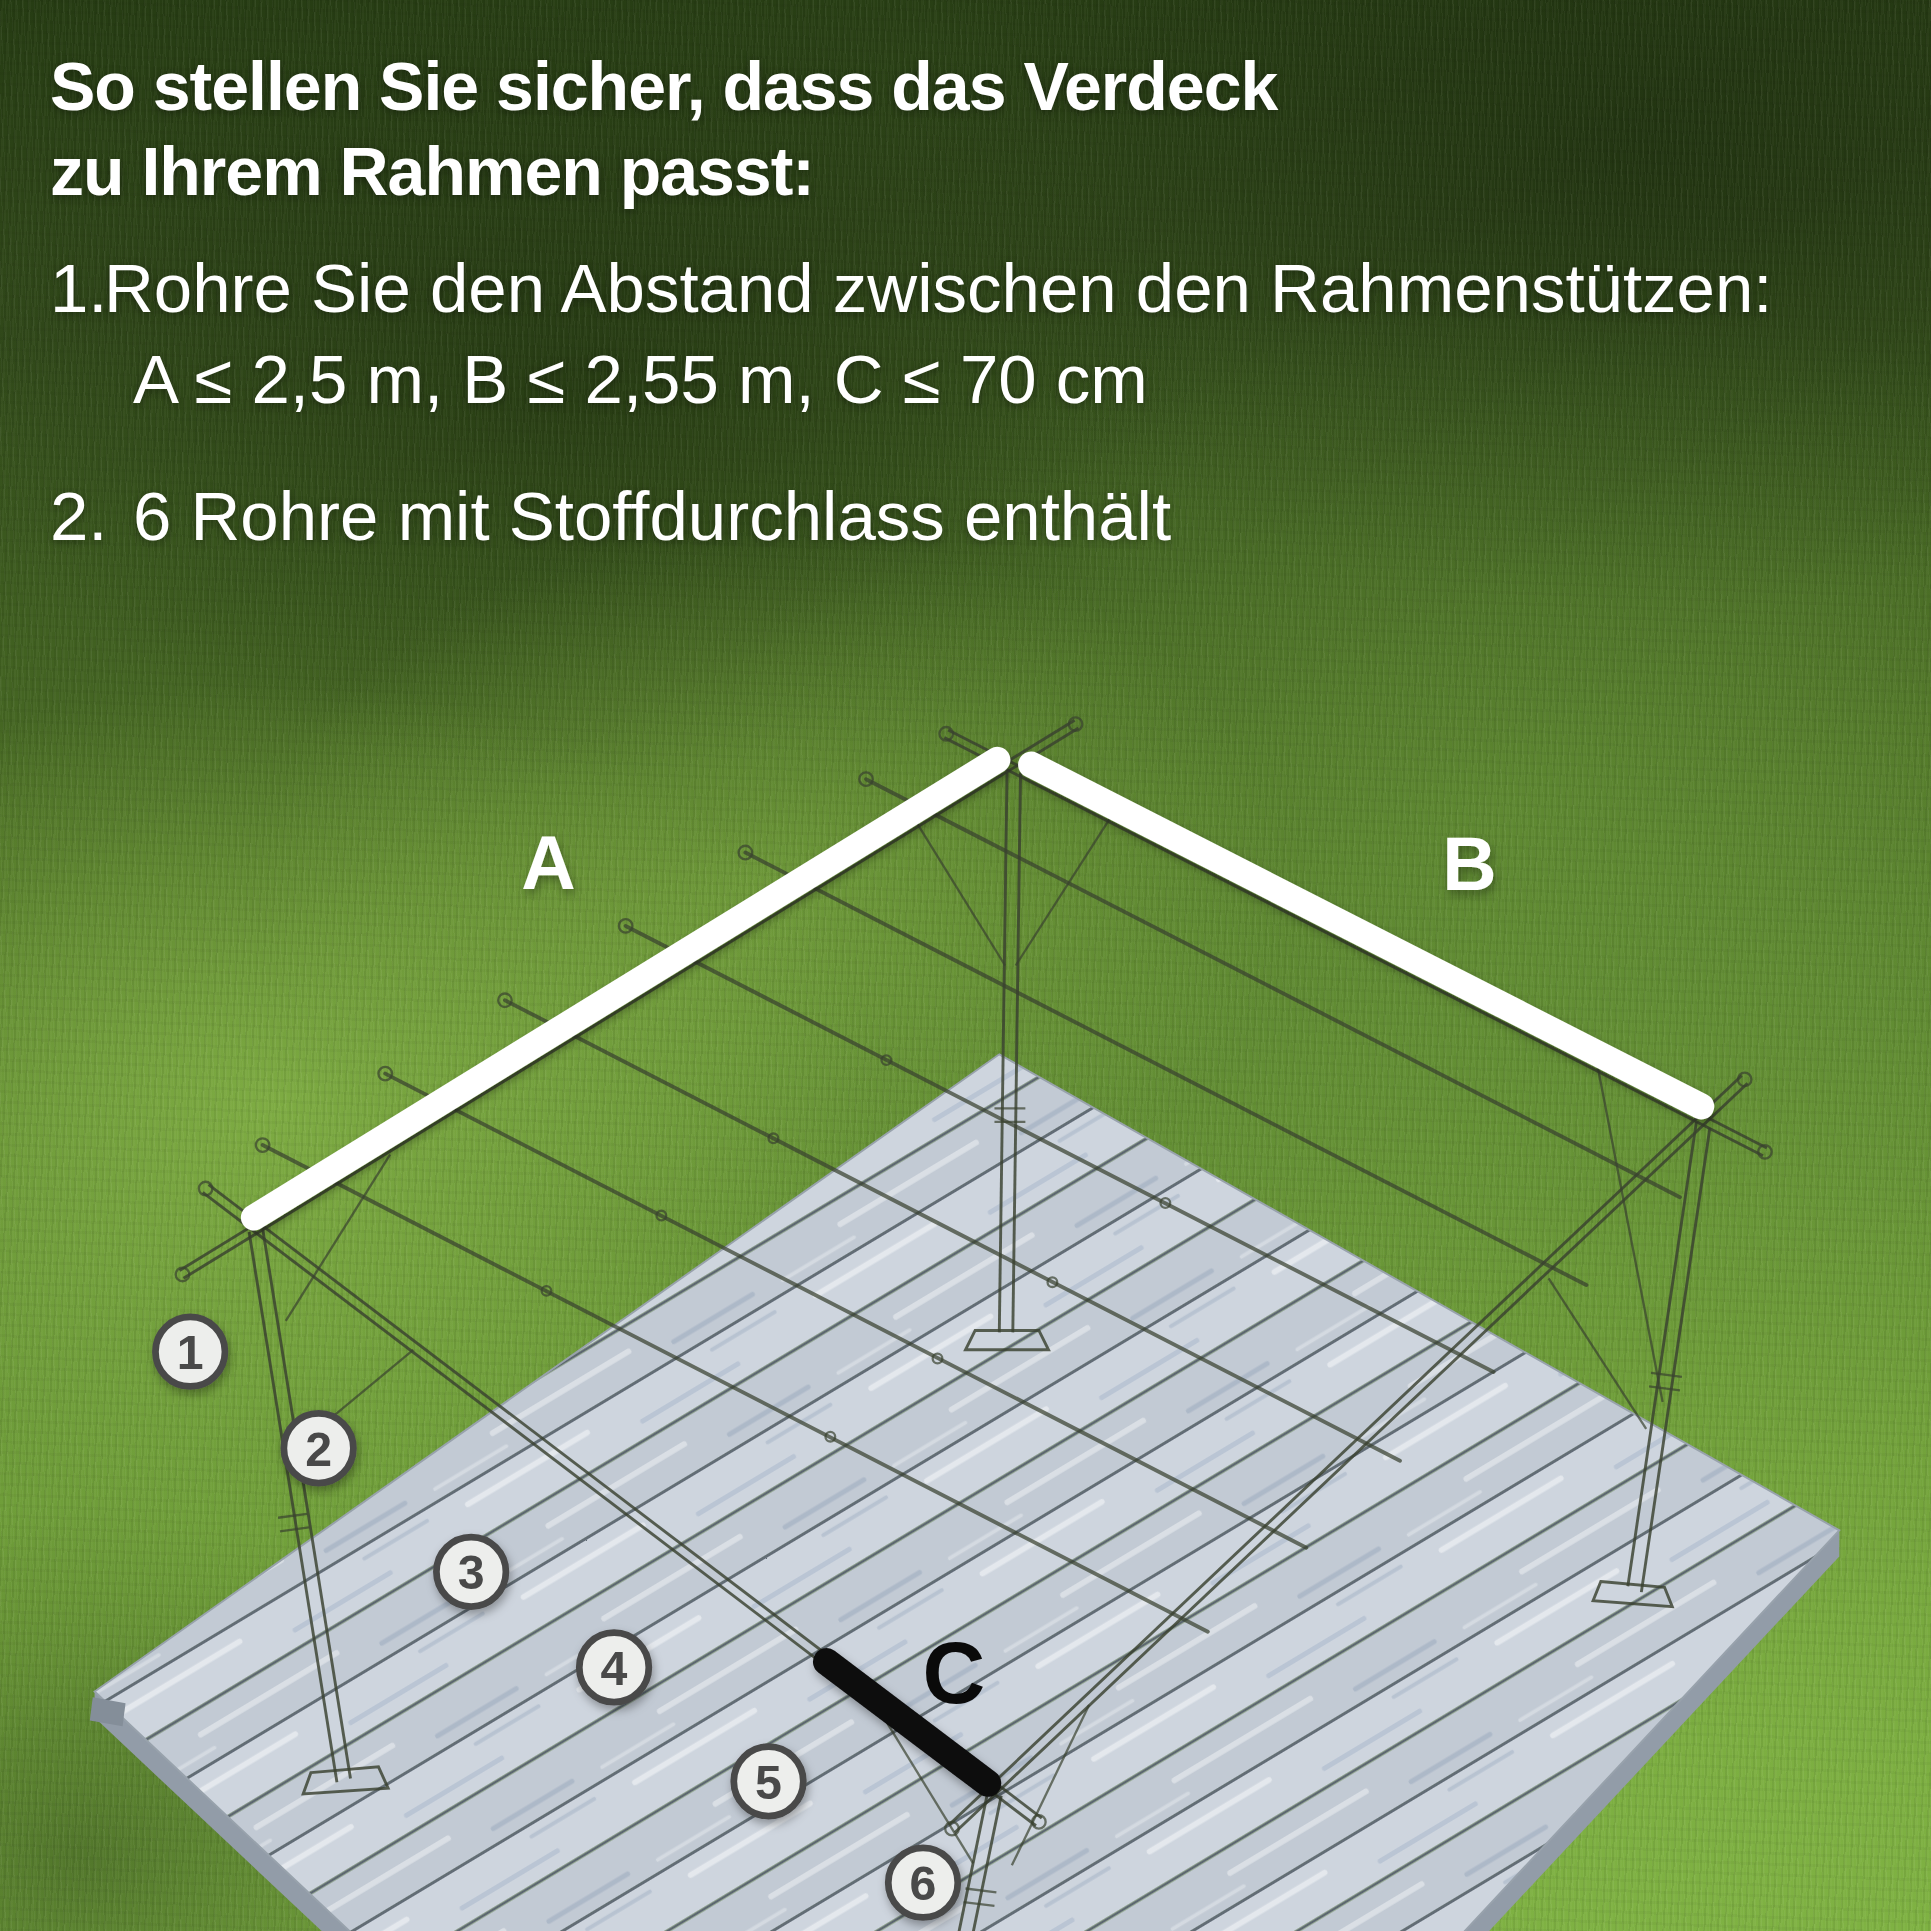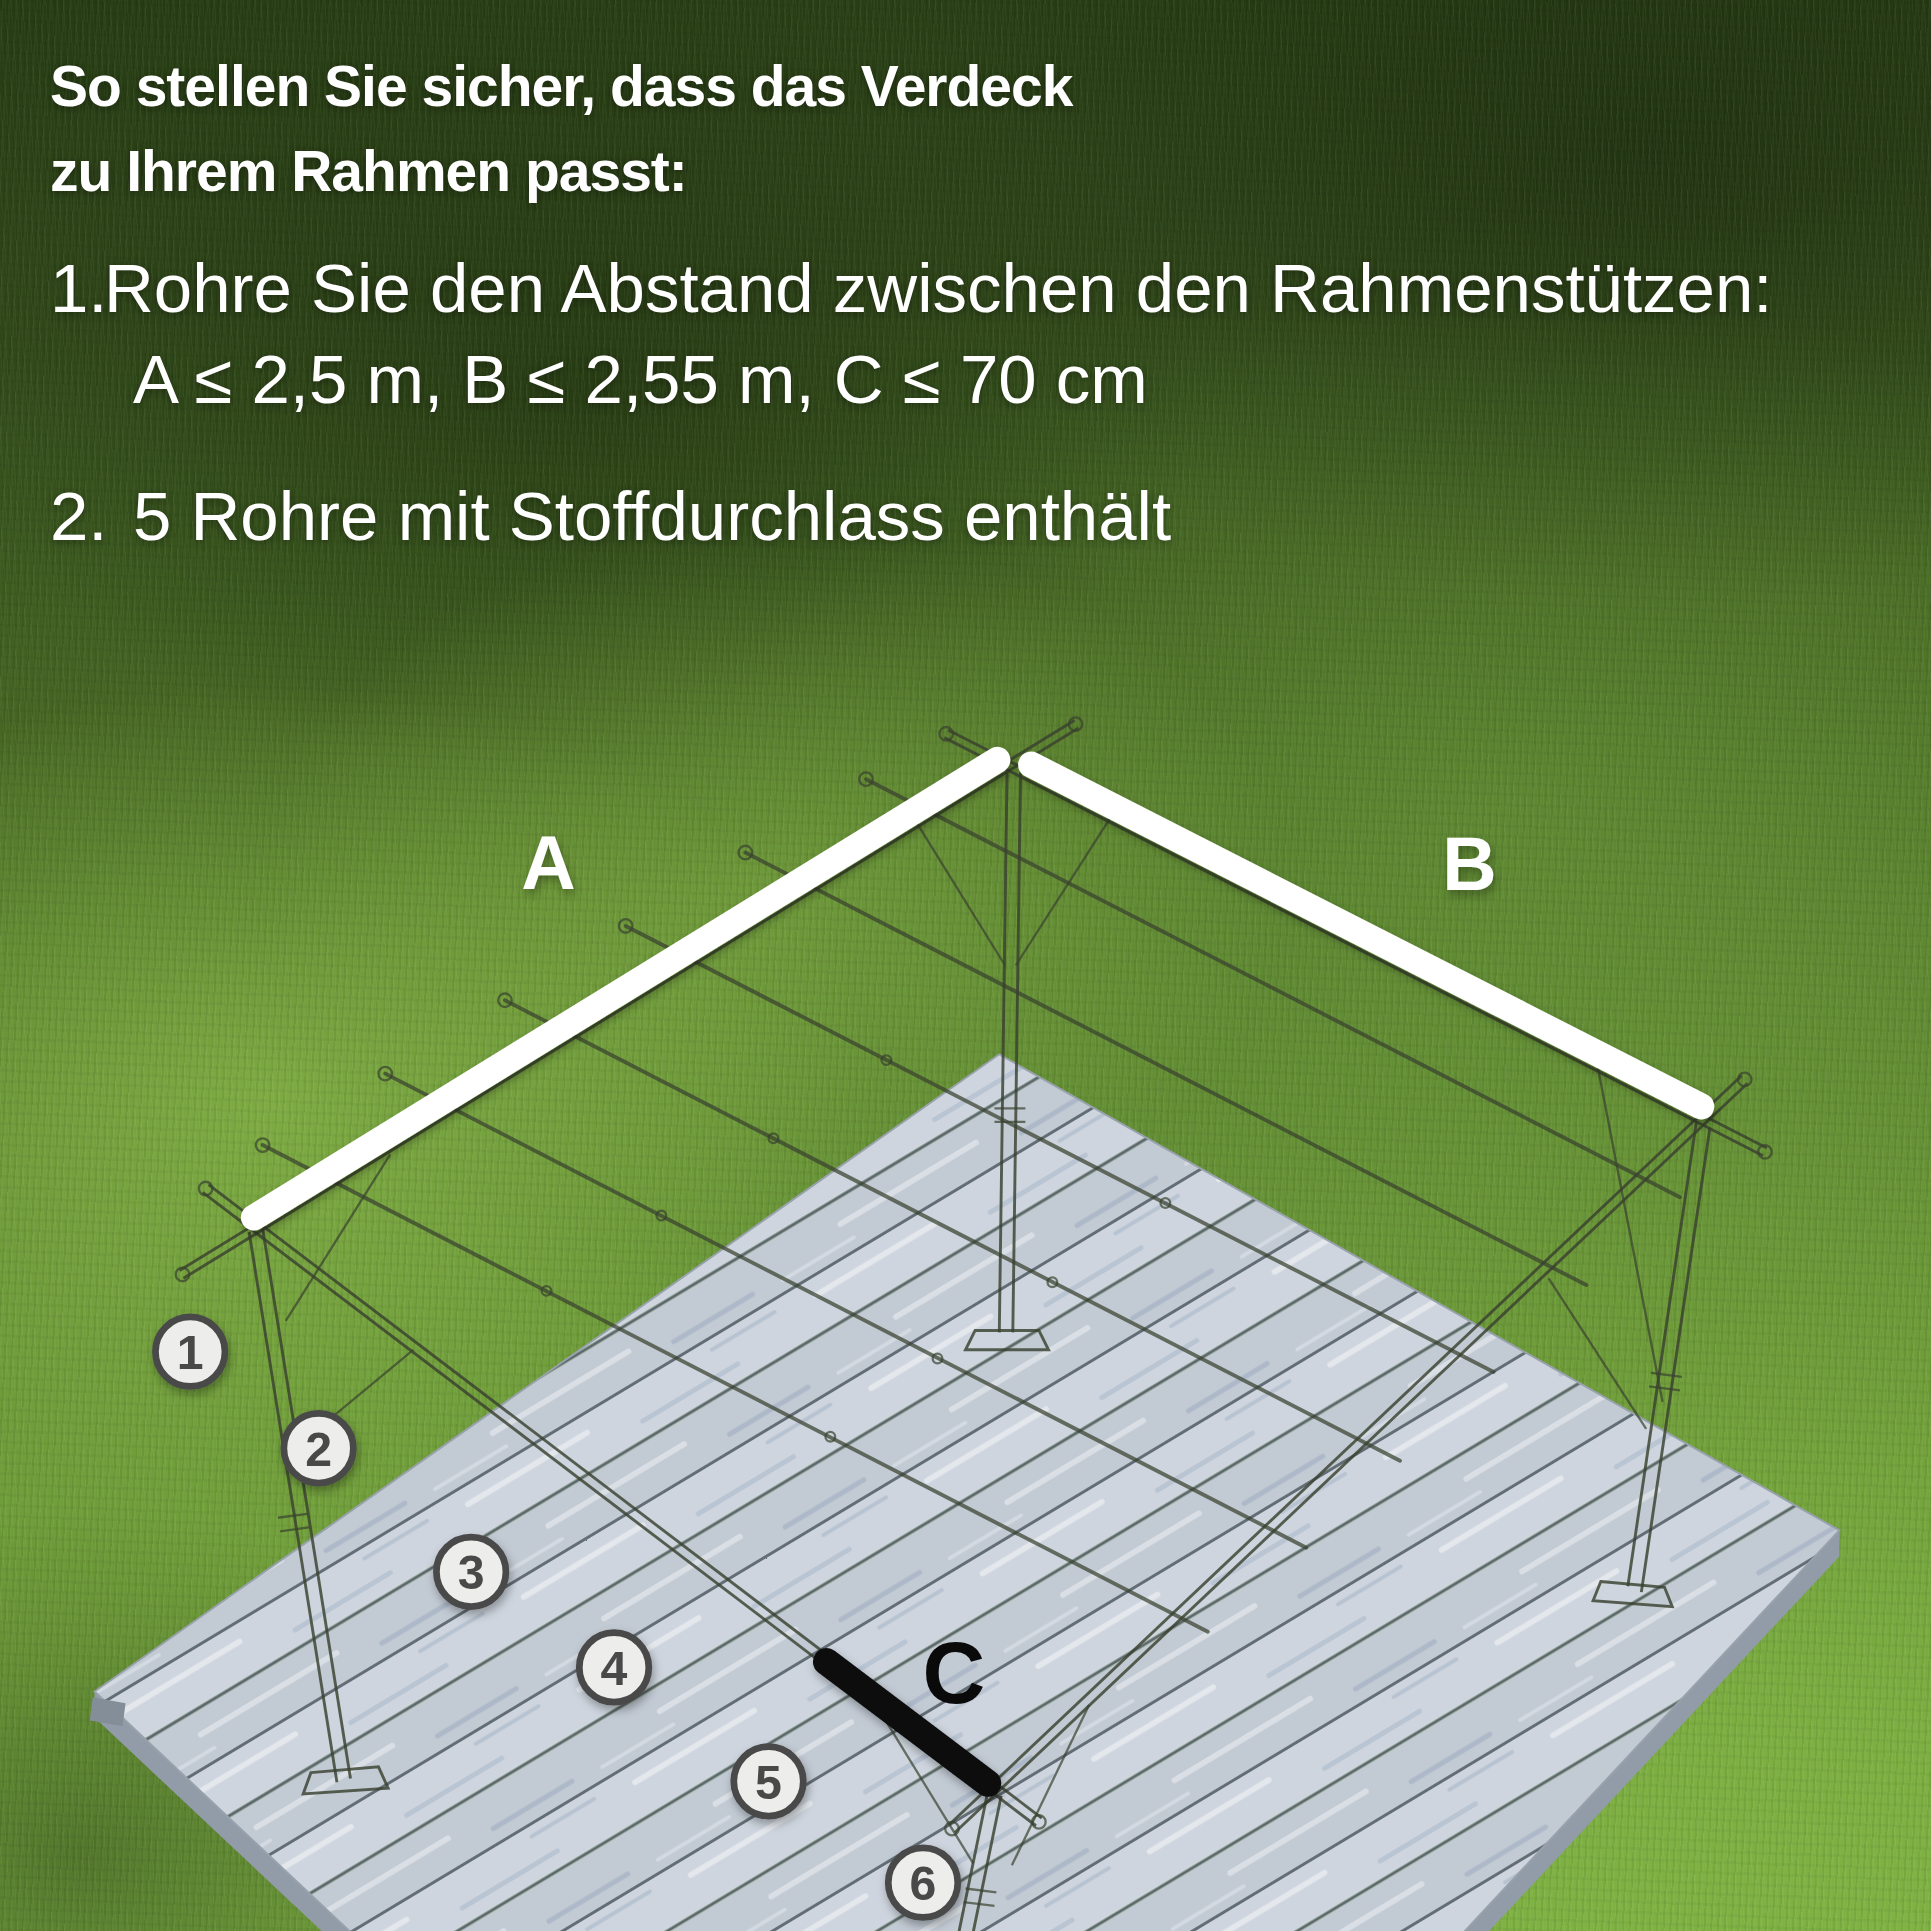--- a/index.html
+++ b/index.html
@@ -24,21 +24,21 @@
     background:
       repeating-linear-gradient(93deg, rgba(0,0,0,.055) 0 1.9px, rgba(255,255,255,.028) 1.9px 3.9px, transparent 3.9px 6.8px),
       repeating-linear-gradient(86deg, rgba(255,255,255,.04) 0 1px, transparent 1px 5.8px),
       repeating-linear-gradient(2deg, rgba(0,0,0,.03) 0 2.9px, transparent 2.9px 10.6px);
   }
   svg.scene{position:absolute;left:0;top:0;z-index:1;}
   
   .copy{position:absolute;left:0;top:0;z-index:2;color:#fff;}
   .headline{
     position:absolute;left:50px;top:44px;
-    font-size:57px;line-height:85px;font-weight:bold;letter-spacing:-1px;
+    font-size:68px;line-height:85px;font-weight:bold;letter-spacing:-1px;
     text-shadow:0 1.9px 9.7px rgba(0,0,0,.38);white-space:nowrap;
   }
   .steps{position:absolute;left:50px;top:243px;font-size:69px;line-height:91px;
     text-shadow:0 1.9px 8.7px rgba(0,0,0,.38);}
   .step{display:grid;grid-template-columns:54px auto;white-space:nowrap;}
   .step + .step{margin-top:46px;}
   .step .num{text-align:left;}
   .step .l2{padding-left:29px;}
   
   .sk{stroke:#39412f;stroke-width:3;fill:none;opacity:.82;}
@@ -217,19 +217,19 @@
       <div class="step">
         <span class="num">1.</span>
         <span class="txt">
           <div class="l1">Rohre Sie den Abstand zwischen den Rahmenstützen:</div>
           <div class="l2">A ≤ 2,5 m, B ≤ 2,55 m, C ≤ 70 cm</div>
         </span>
       </div>
       <div class="step">
         <span class="num">2.</span>
         <span class="txt">
-          <div class="l2">5 Rohre mit Stoffdurchlass enthält</div>
+          <div class="l2">6 Rohre mit Stoffdurchlass enthält</div>
         </span>
       </div>
     </div>
   </div>
 </div>
 
 
 </body></html>

